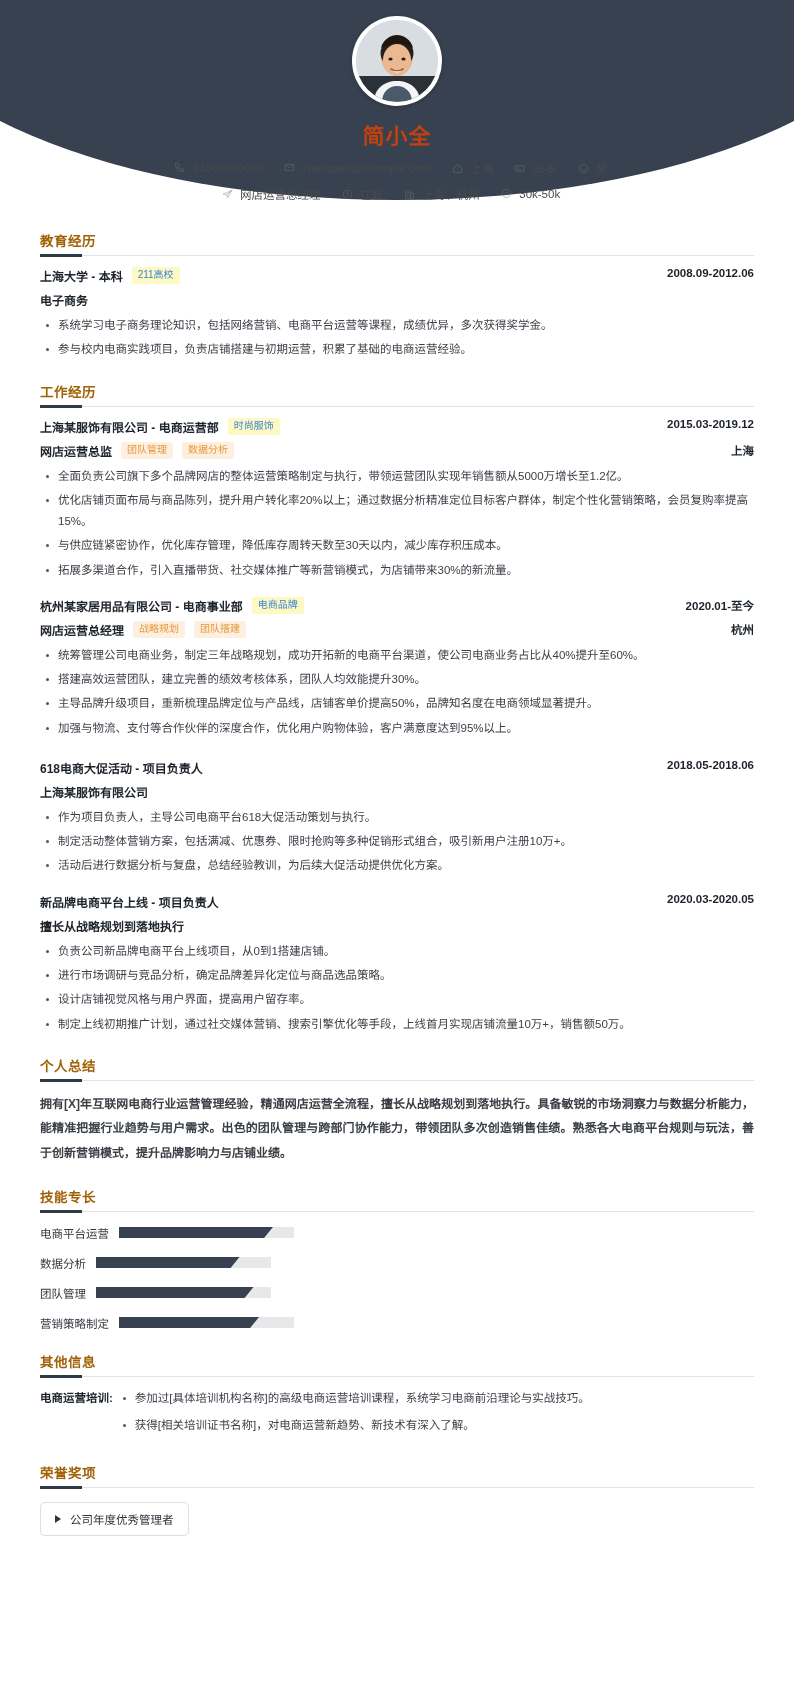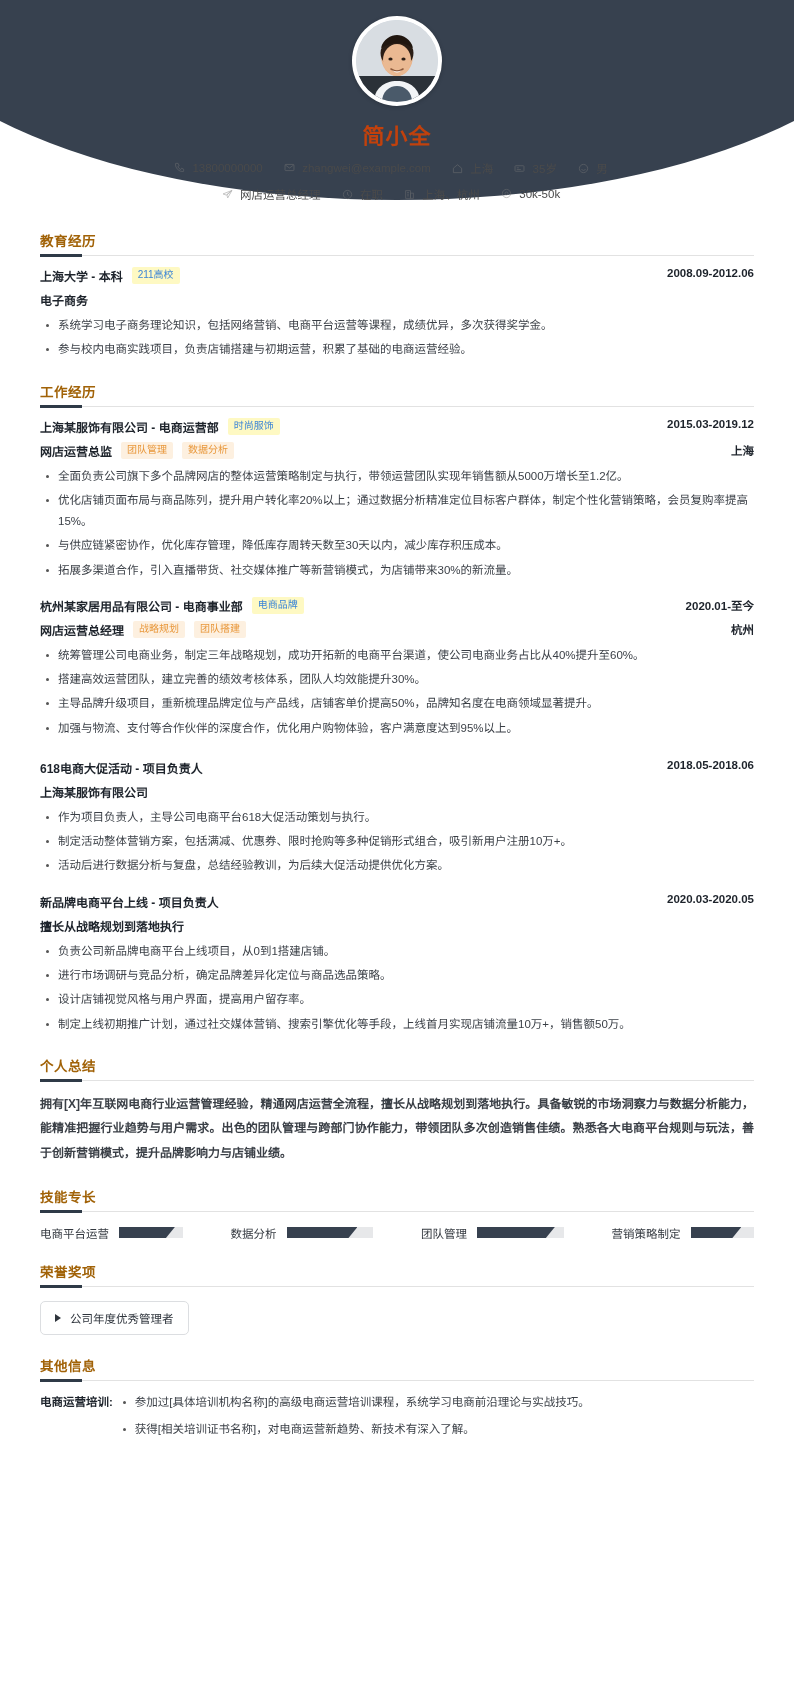--- a/index.html
+++ b/index.html
@@ -183,21 +183,21 @@
     font-size: 12px;
     line-height: 2.05;
     color: #3a3f46;
     text-align: justify;
     font-weight: bold;
   }
 
   
   .skills-grid {
     display: grid;
-    grid-template-columns: 1fr 1fr 1fr 1fr;
+    grid-template-columns: 1fr;
     column-gap: 48px;
     row-gap: 14px;
     padding-top: 2px;
   }
   .skill-row { display: flex; align-items: center; }
   .skill-name {
     font-size: 11.5px;
     color: #33383f;
     white-space: nowrap;
     margin-right: 10px;
@@ -497,36 +497,36 @@
         <span class="skill-name">营销策略制定</span>
         <span class="skill-track">
           <span class="skill-fill" style="width: 80%;"></span>
         </span>
       </div>
     </div>
   </div>
 
   <div class="section">
     <div class="section-title-bar">
-      <span class="section-title">荣誉奖项</span>
-    </div>
-    <div class="honor-chip">
-      <span class="tri"></span>
-      <span>公司年度优秀管理者</span>
-    </div>
-  </div>
-
-  <div class="section">
-    <div class="section-title-bar">
       <span class="section-title">其他信息</span>
     </div>
     <div class="other-row">
       <div class="other-label">电商运营培训:</div>
       <div class="other-items">
         <ul class="bullets">
           <li>参加过[具体培训机构名称]的高级电商运营培训课程，系统学习电商前沿理论与实战技巧。</li>
           <li>获得[相关培训证书名称]，对电商运营新趋势、新技术有深入了解。</li>
         </ul>
       </div>
     </div>
   </div>
 
+  <div class="section">
+    <div class="section-title-bar">
+      <span class="section-title">荣誉奖项</span>
+    </div>
+    <div class="honor-chip">
+      <span class="tri"></span>
+      <span>公司年度优秀管理者</span>
+    </div>
+  </div>
+
 </div>
 
 </body></html>

